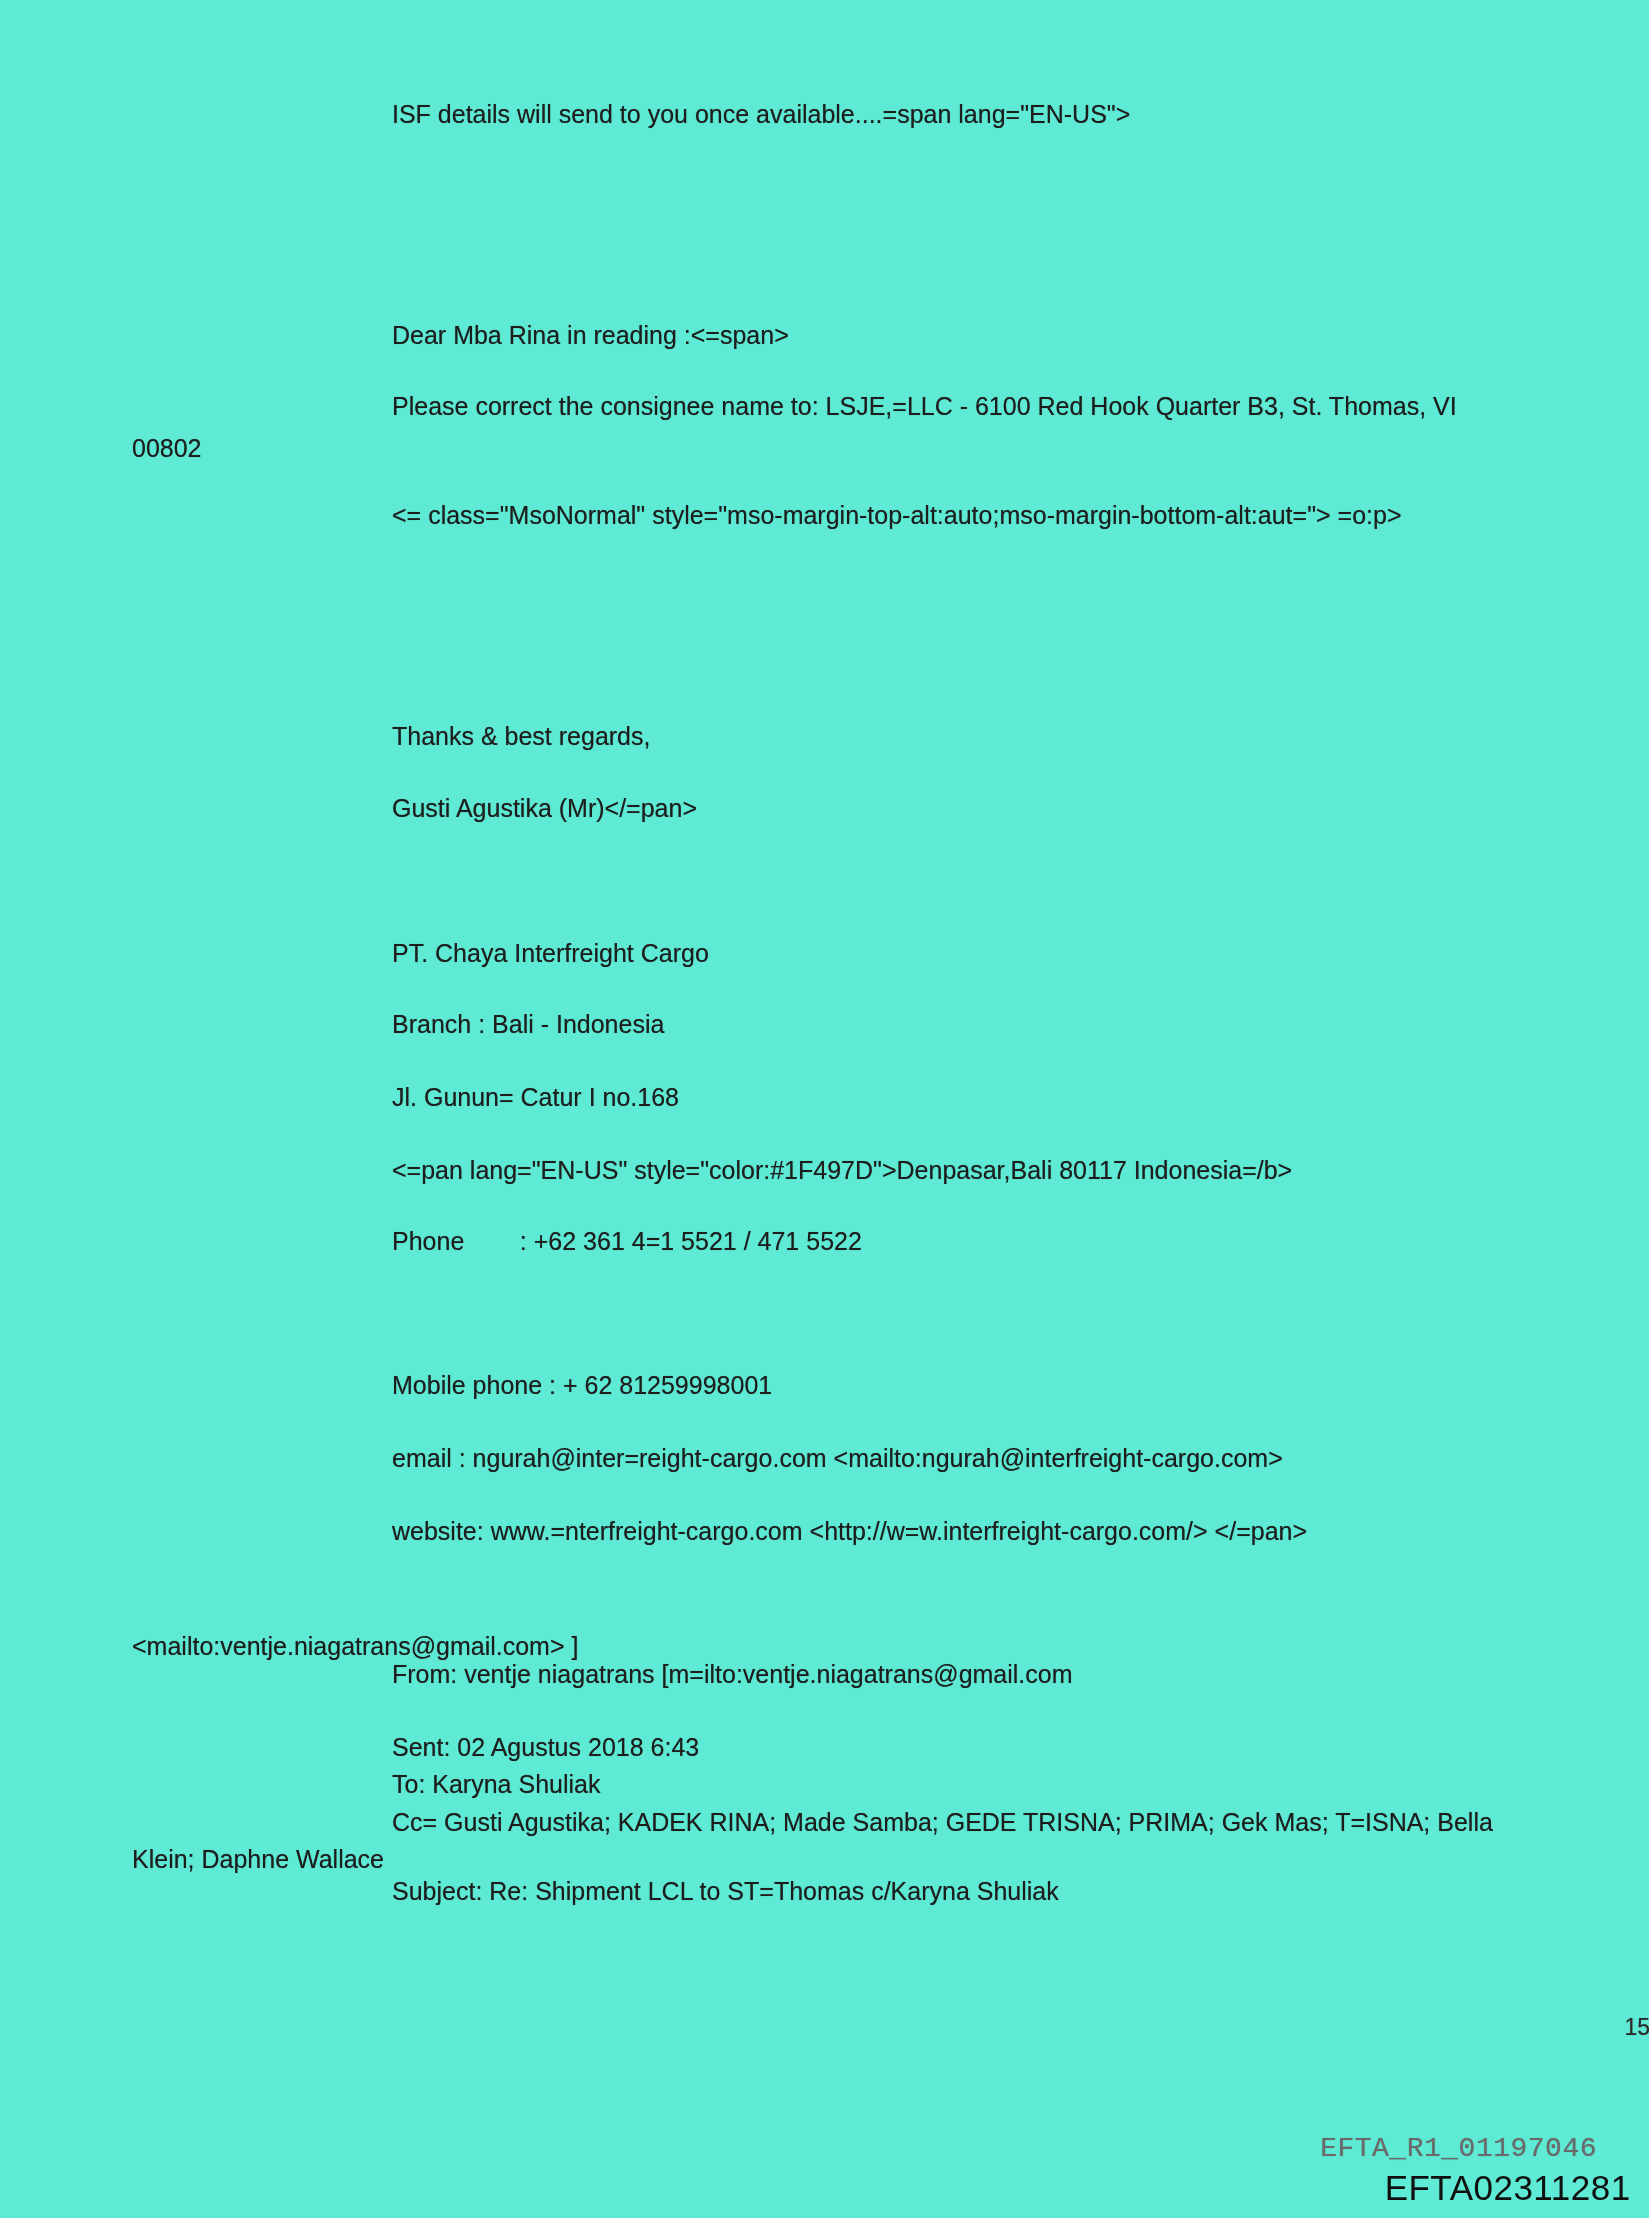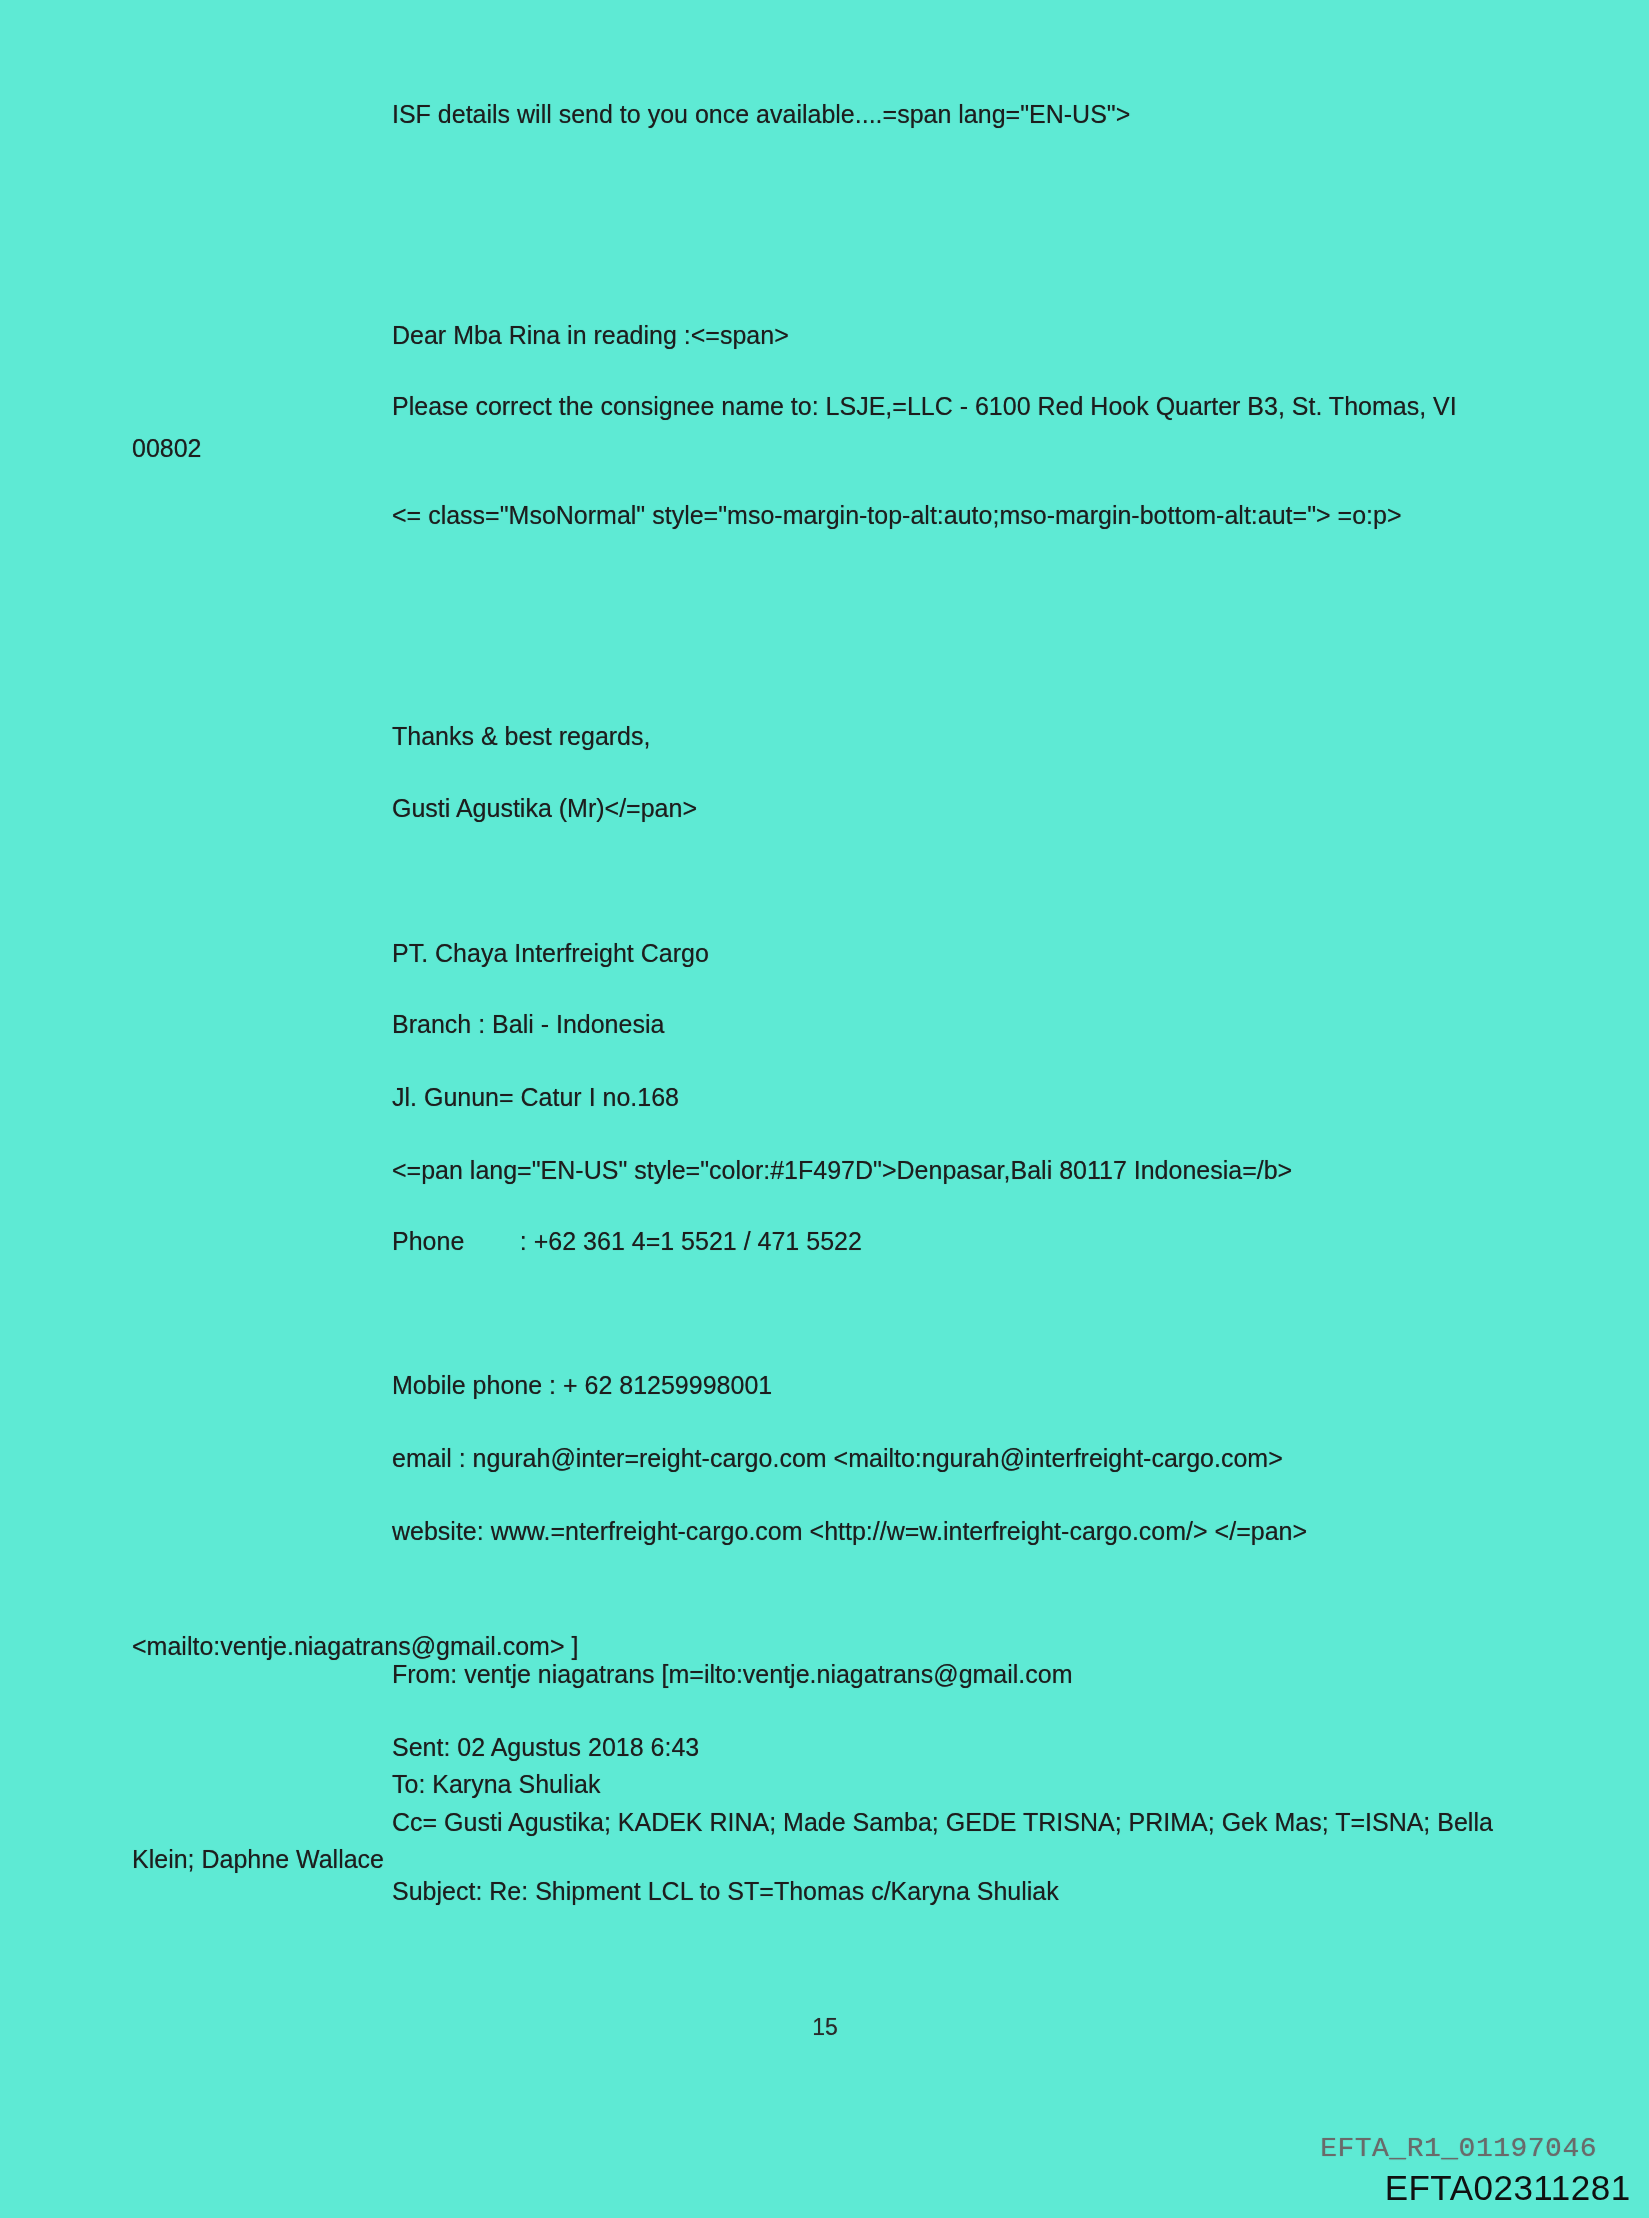--- a/index.html
+++ b/index.html
@@ -26,21 +26,21 @@
   }
   .ln.edge {
     left: 96px;
     margin-left: 36px;
   }
   .page-number {
     position: absolute;
     left: 0;
     top: 2014px;
     width: 100%;
-    text-align: center;
+    text-align: right;
     font-size: 23px;
     color: #2a2a2a;
     text-shadow: 0 0 0.7px rgba(30,30,30,0.5);
   }
   .bates-id {
     position: absolute;
     right: 53px;
     top: 2133px;
     font-size: 28px;
     color: #6a6a6a;

